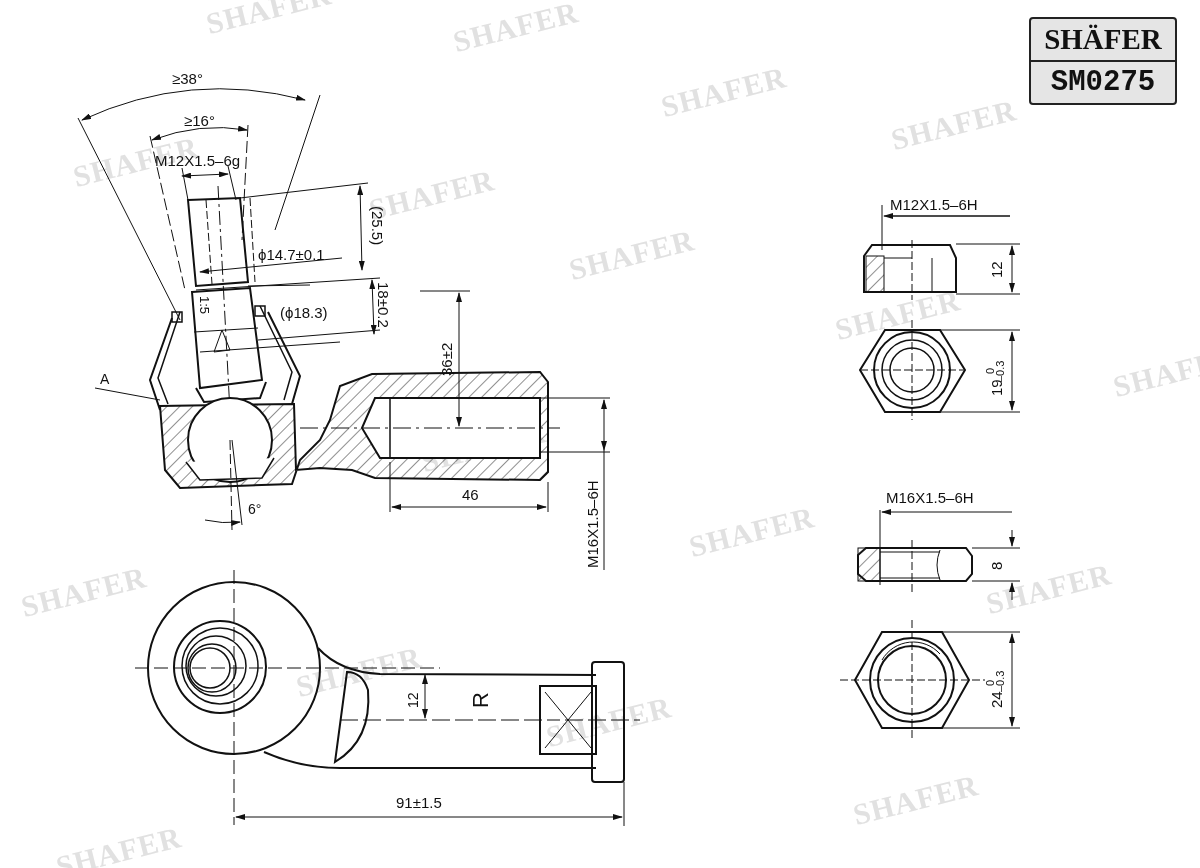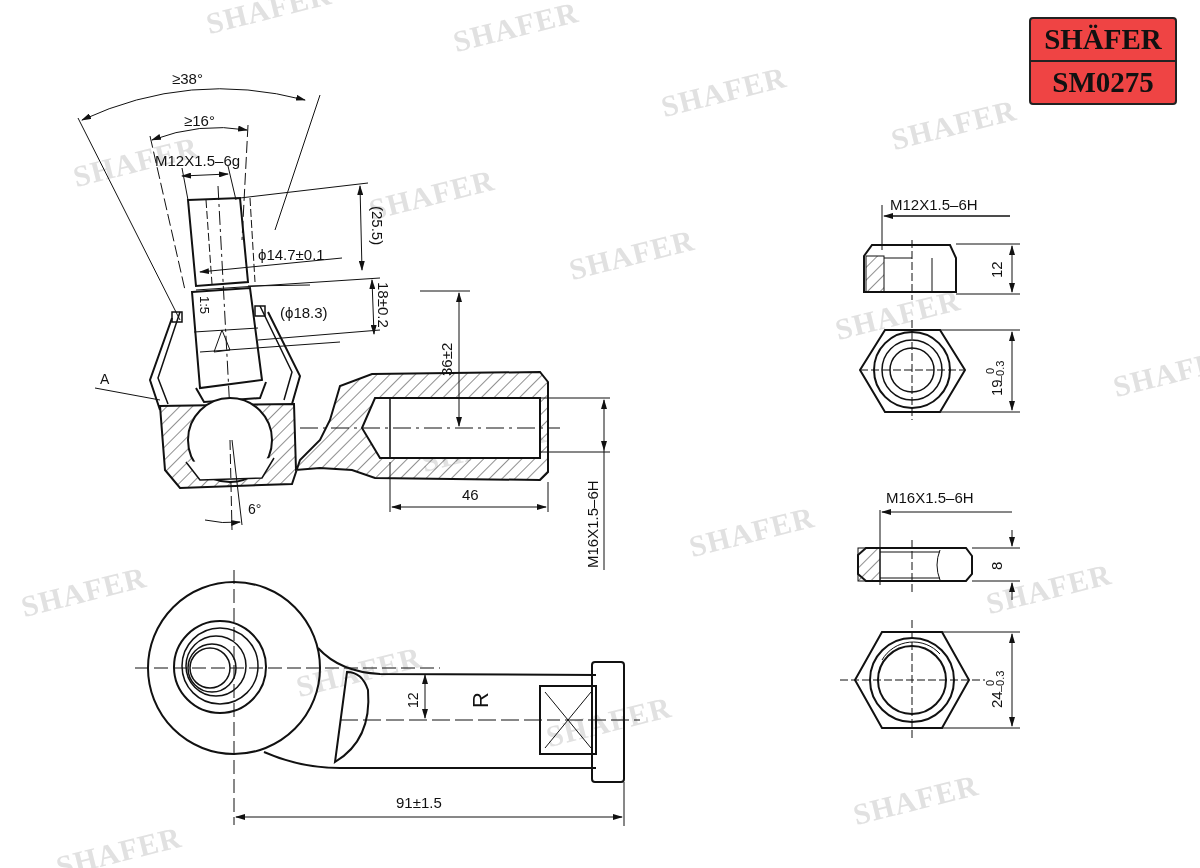--- a/index.html
+++ b/index.html
@@ -2,24 +2,24 @@
 <html><head>
 <meta charset="utf-8">
 <style>
   html, body { margin: 0; padding: 0; background: #ffffff; }
   body { width: 1200px; height: 868px; position: relative; overflow: hidden;
          font-family: "Liberation Sans", sans-serif; color: #111; }
   .wm { position: absolute; font-family: "Liberation Serif", serif; font-weight: bold;
         font-size: 30px; color: #e1e1e1; transform: rotate(-14deg); letter-spacing: 1px;
         white-space: nowrap; user-select: none; }
   .logo { position: absolute; left: 1029px; top: 17px; width: 144px; height: 84px;
-          border: 2px solid #222; border-radius: 4px; background: #ef4444; }
+          border: 2px solid #222; border-radius: 4px; background: #e5e5e5; }
   .logo .row { height: 41px; display: flex; align-items: center; justify-content: center;
                font-family: "Liberation Serif", serif; font-weight: bold; font-size: 29px; color: #111; }
-  .logo .row + .row { border-top: 2px solid #222; }
+  .logo .row + .row { border-top: 2px solid #222; font-family: Liberation Mono, monospace; }
   svg { position: absolute; left: 0; top: 0; }
   svg text { font-family: "Liberation Sans", sans-serif; fill: #111; }
 </style>
 </head>
 <body>
 
 <div class="wm" style="left:205px;top:-8px;">SHAFER</div>
 <div class="wm" style="left:452px;top:10px;">SHAFER</div>
 <div class="wm" style="left:660px;top:75px;">SHAFER</div>
 <div class="wm" style="left:890px;top:108px;">SHAFER</div>

